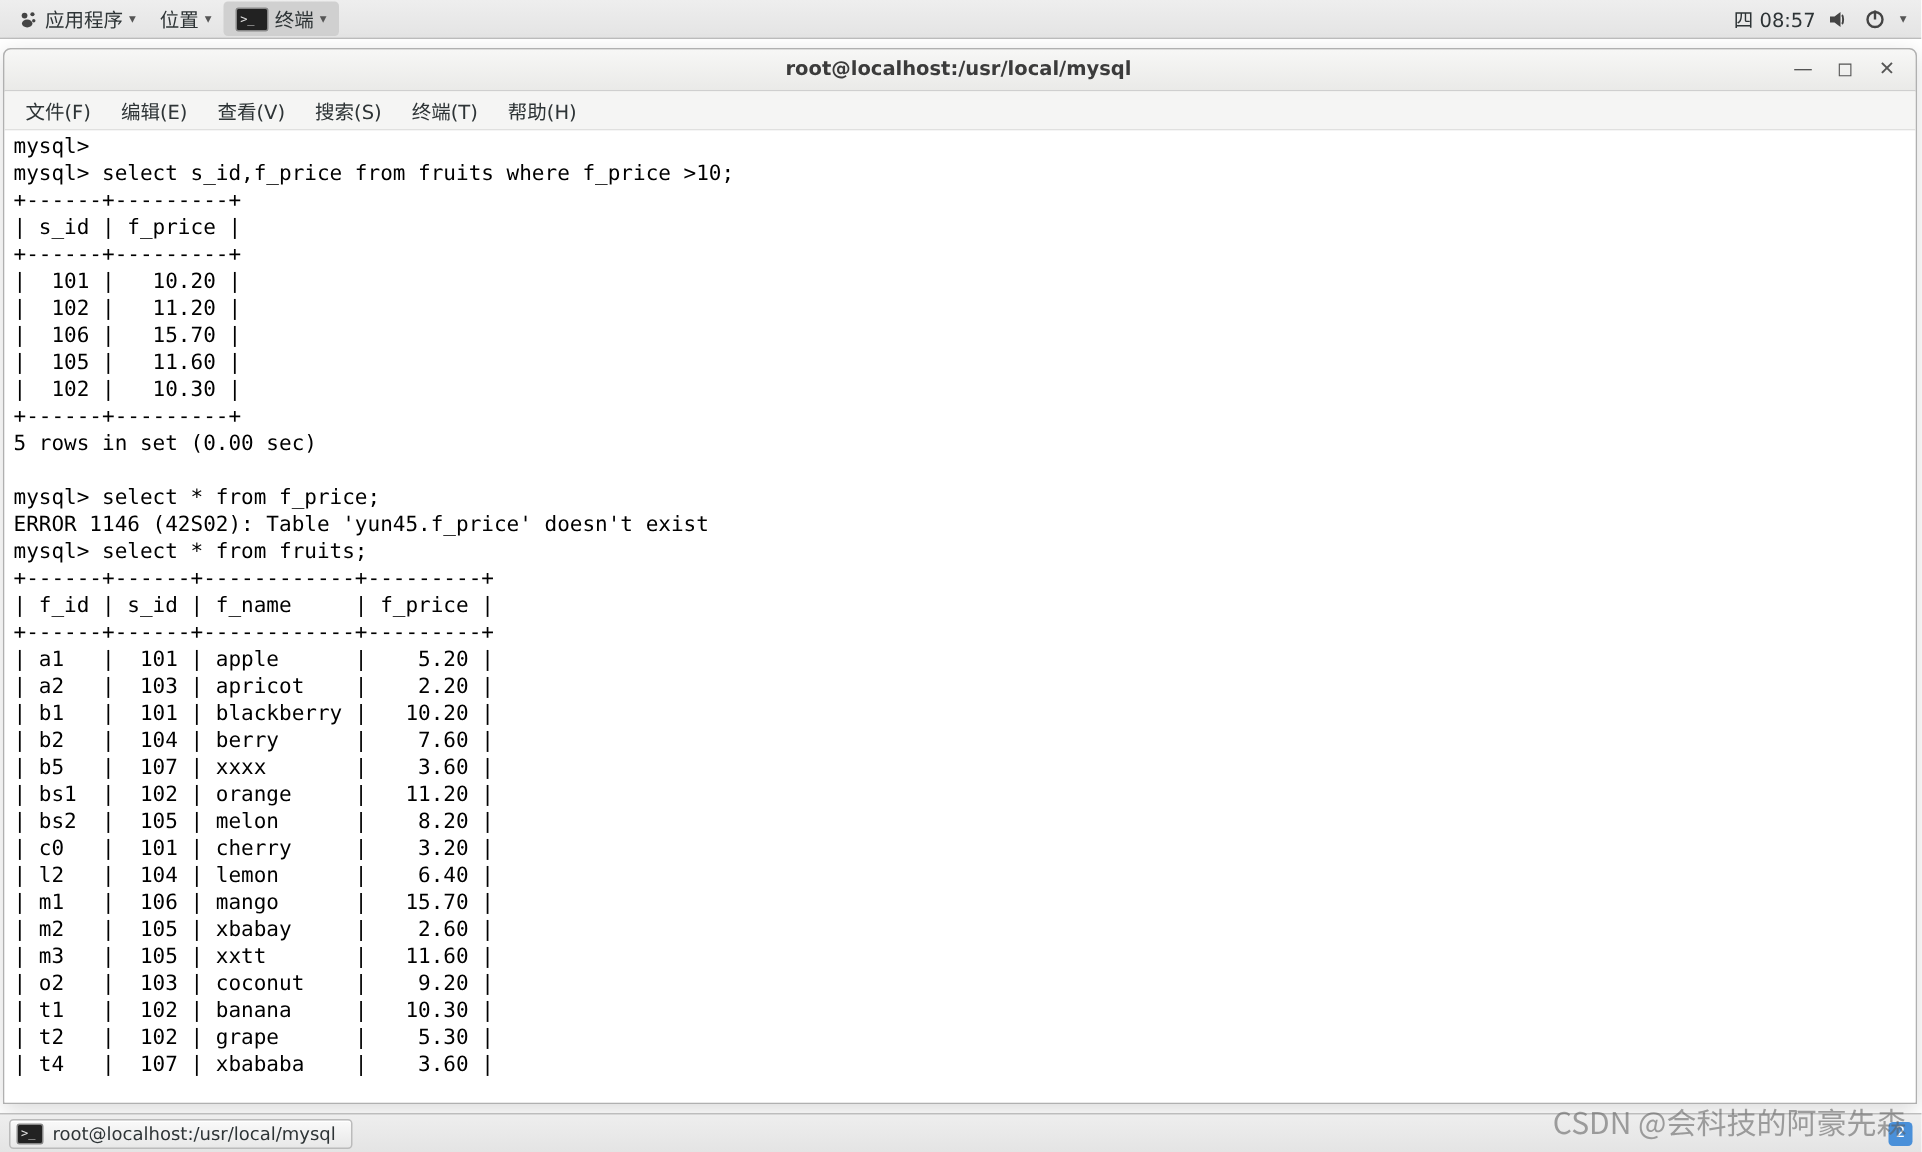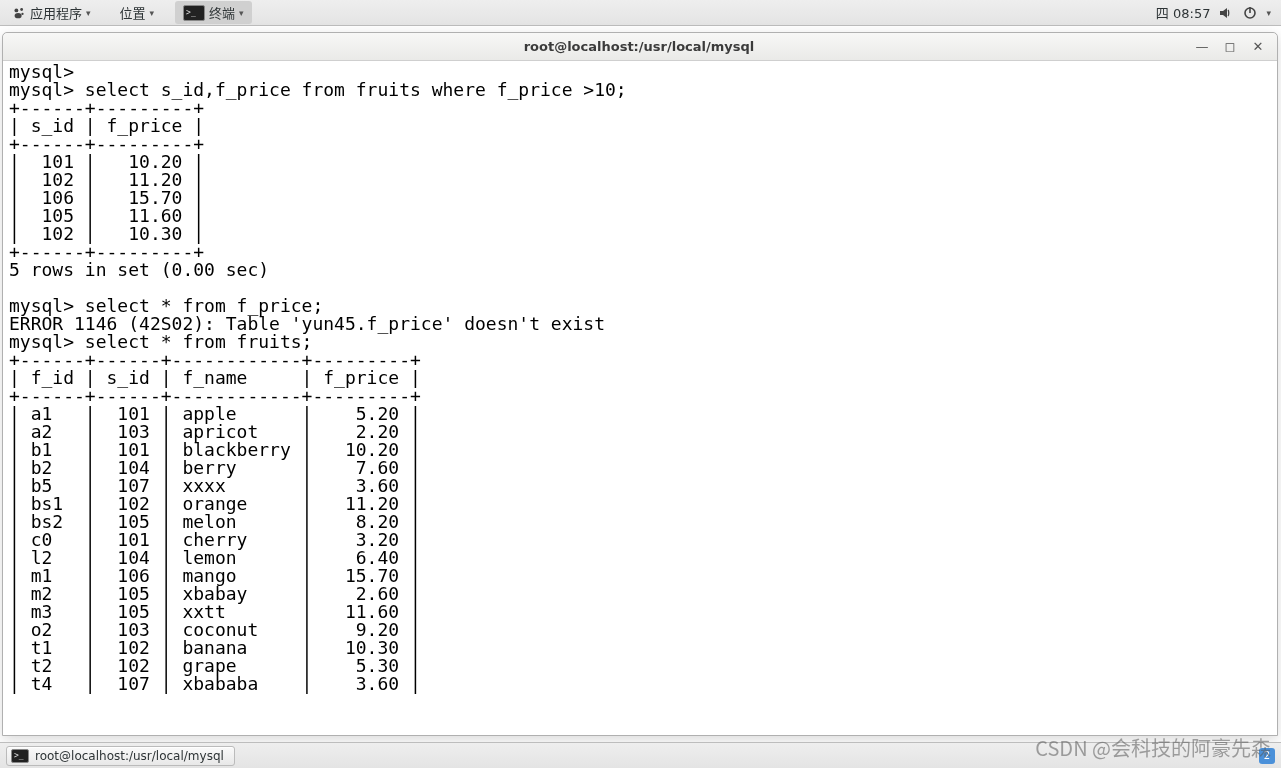--- a/index.html
+++ b/index.html
@@ -14,21 +14,21 @@
   }
   
   .top-panel {
     height: 26px;
     background: linear-gradient(#eee, #e4e4e4);
     border-bottom: 1px solid #bdbdbd;
     display: flex;
     align-items: center;
     padding: 0 4px;
   }
-  .panel-left { display: flex; align-items: flex-end; gap: 13px; }
+  .panel-left { display: flex; align-items: flex-end; gap: 0; }
   .panel-right { margin-left: auto; display: flex; align-items: center; gap: 8px; padding-right: 6px; }
   .panel-item {
     padding: 2px 8px; display: flex; align-items: center; gap: 4px;
     font-size: 13px; cursor: pointer;
   }
   .panel-item.active { background: #d0d0d0; border-radius: 3px; }
   .dropdown-arrow { font-size: 9px; color: #555; }
   .gnome-foot {
     width: 14px; height: 14px; display: inline-block;
   }
@@ -68,21 +68,21 @@
     background: #f5f5f4;
     border-bottom: 1px solid #e0e0df;
   }
   .menu-item { padding: 2px 8px; font-size: 13px; cursor: pointer; }
 
   .term-body {
     flex: 1;
     background: #fff;
     color: #000;
     font-family: "DejaVu Sans Mono", "Noto Sans Mono CJK SC", monospace;
-    font-size: 18px;
+    font-size: 14px;
     line-height: 18px;
     padding: 2px 6px;
     white-space: pre;
     overflow: hidden;
   }
 
   
   .taskbar {
     position: absolute; left: 0; bottom: 0; width: 100%; height: 26px;
     background: linear-gradient(#eee, #e4e4e4);
@@ -155,20 +155,28 @@
 
 <div class="window">
   <div class="titlebar">
     <div style="width:80px"></div>
     <div class="title-center">root@localhost:/usr/local/mysql</div>
     <div class="win-controls">
       <span class="win-btn">—</span>
       <span class="win-btn">◻</span>
       <span class="win-btn">✕</span>
     </div>
+  </div>
+  <div class="menubar">
+    <div class="menu-item">文件(F)</div>
+    <div class="menu-item">编辑(E)</div>
+    <div class="menu-item">查看(V)</div>
+    <div class="menu-item">搜索(S)</div>
+    <div class="menu-item">终端(T)</div>
+    <div class="menu-item">帮助(H)</div>
   </div>
   <div class="term-body" id="term-body">mysql&gt;
 mysql&gt; select s_id,f_price from fruits where f_price &gt;10;
 +------+---------+
 | s_id | f_price |
 +------+---------+
 |  101 |   10.20 |
 |  102 |   11.20 |
 |  106 |   15.70 |
 |  105 |   11.60 |

